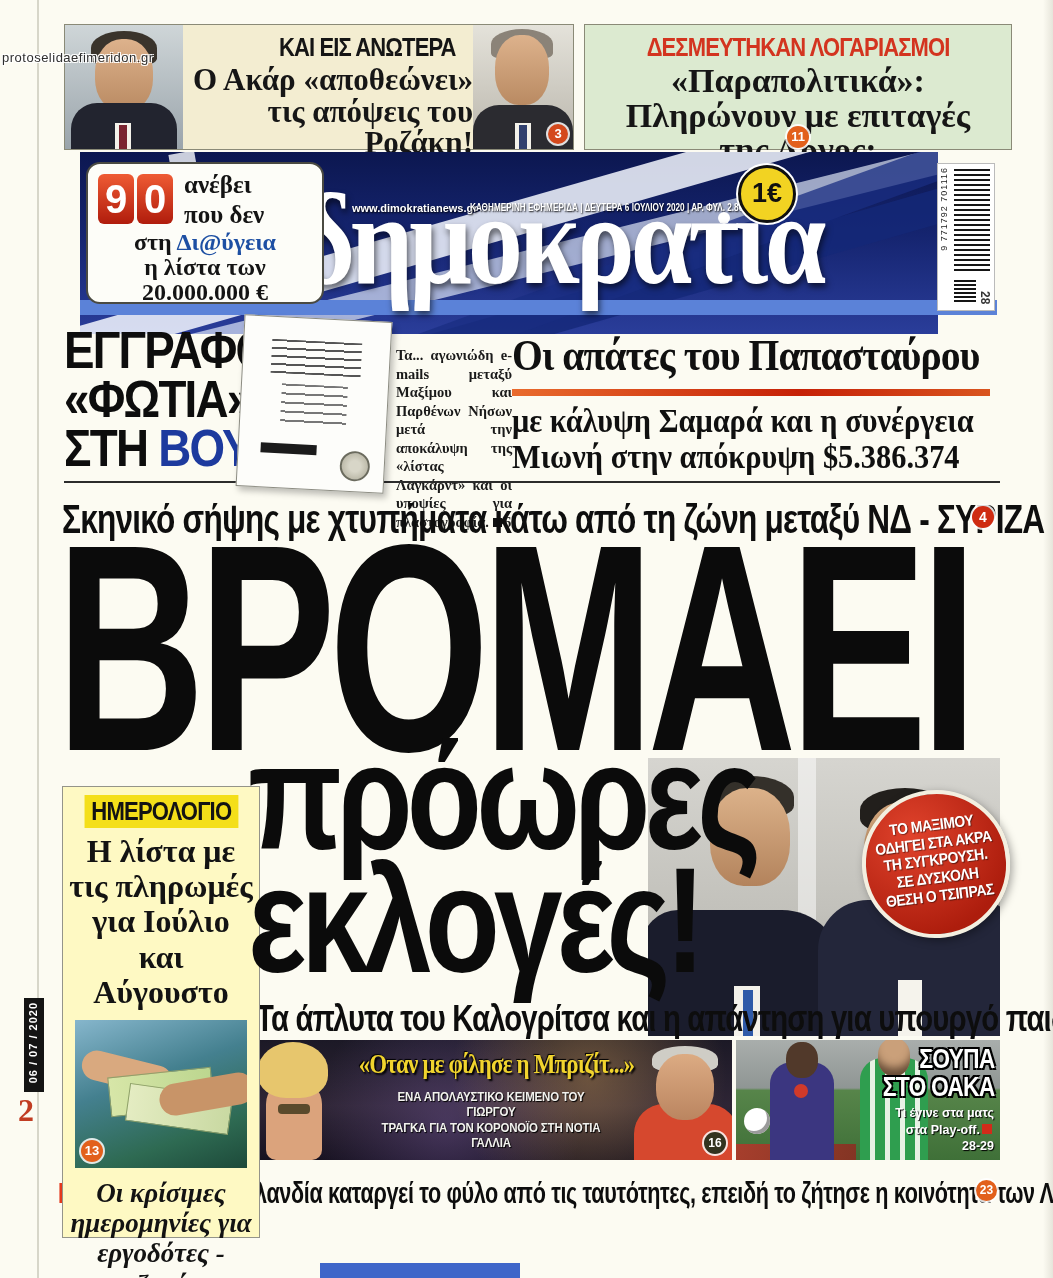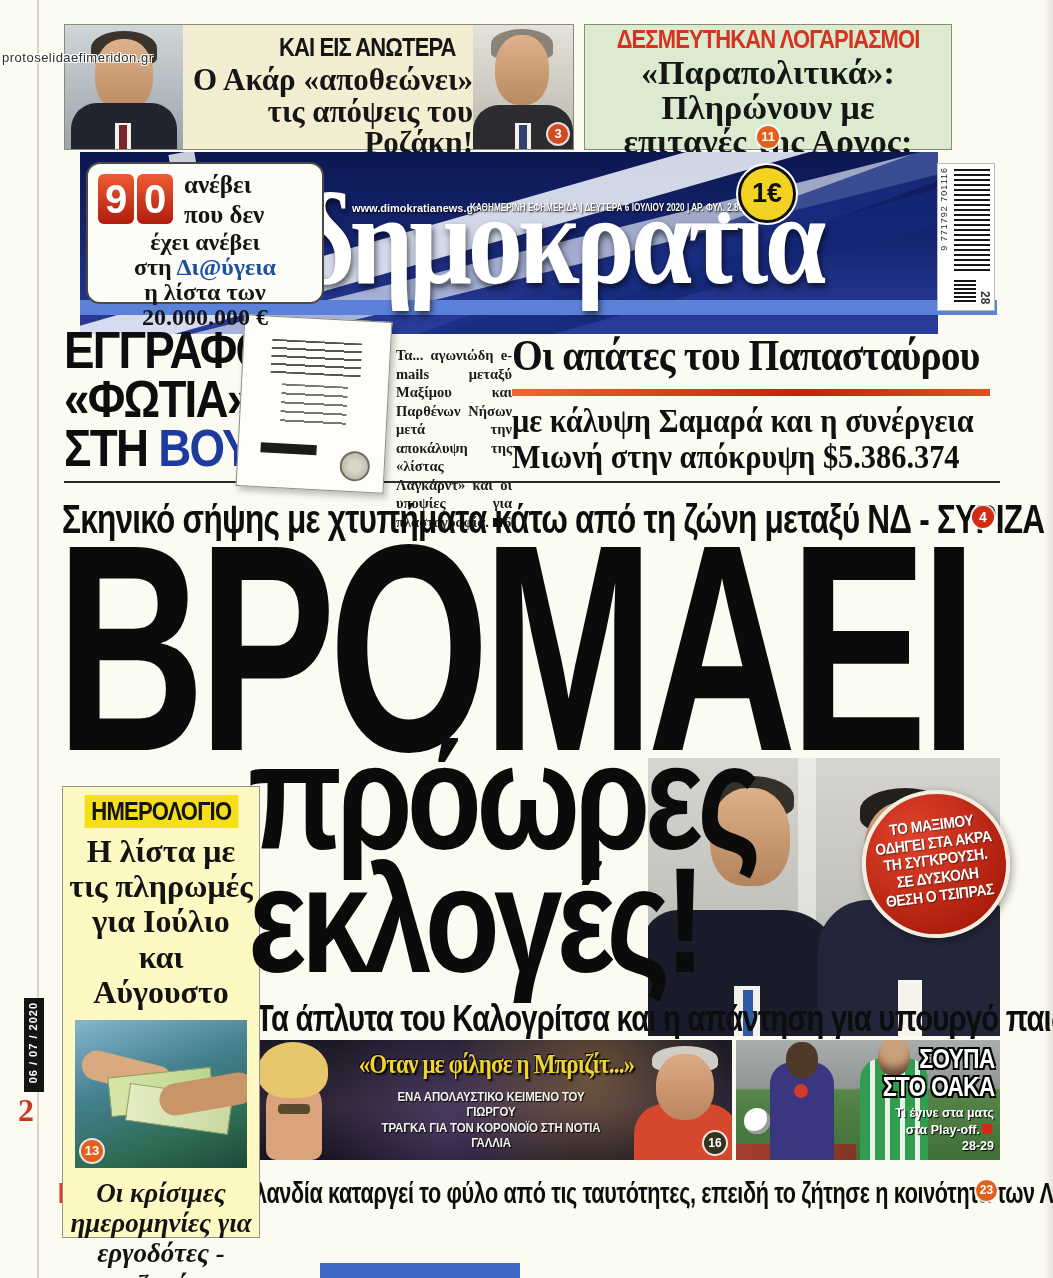--- a/index.html
+++ b/index.html
@@ -11,21 +11,21 @@
   .scan-edge { position:absolute; left:37px; top:0; width:2px; height:100%; background:rgba(170,168,150,.45); }
   .scan-right { position:absolute; right:0; top:0; width:10px; height:100%; background:linear-gradient(90deg, rgba(0,0,0,0), rgba(190,188,175,.35)); }
   .scan-bottom-blue { position:absolute; left:320px; top:1263px; width:200px; height:15px; background:#3f66c9; }
 
   .watermark { position:absolute; left:2px; top:50px; font-size:13px; font-weight:normal; color:#2e2e2e;
     text-shadow:-1px -1px 0 #fff,1px -1px 0 #fff,-1px 1px 0 #fff,1px 1px 0 #fff; letter-spacing:.5px; z-index:9; }
 
   
   .topbox { position:absolute; top:24px; height:126px; border:1px solid #8a8a77; }
   .topbox-left  { left:64px;  width:510px; background:#f3edd1; }
-  .topbox-right { left:584px; width:368px; background:#dcead0; text-align:center; padding-top:0; }
+  .topbox-right { left:584px; width:428px; background:#dcead0; text-align:center; padding-top:8px; }
   .tb-photo { position:absolute; top:0; height:100%; overflow:hidden; }
   .tb-photo-left  { left:0; width:118px; background:linear-gradient(180deg,#cfd6d8,#9aa4ab); }
   .tb-photo-right { right:0; width:100px; background:linear-gradient(180deg,#e4e2da,#b9b5ab); }
   .head { position:absolute; border-radius:46% 46% 44% 44%; background:linear-gradient(180deg,#ddb28c,#b98a62); }
   .hair { position:absolute; border-radius:50% 50% 20% 20%; background:#3a342c; }
   .suit { position:absolute; bottom:0; background:#22242f; border-radius:26px 26px 0 0; }
   .shirt { position:absolute; bottom:0; width:16px; height:26px; background:#f4f2ea; }
   .tie { position:absolute; bottom:0; width:8px; height:24px; background:#274a8c; }
   .tb-text-left { position:absolute; left:118px; right:100px; top:8px; text-align:right; }
   .kicker-sans { font-weight:bold; font-size:25px; letter-spacing:-1px; transform:scaleX(.88); transform-origin:center top; color:#151515; white-space:nowrap; }
@@ -246,21 +246,20 @@
 
     <div class="counter-box">
       <div class="digits">
         <span class="digit">9</span><span class="digit">0</span>
       </div>
       <div class="counter-top">
         <div>ανέβει</div>
         <div>που δεν</div>
       </div>
       <div class="counter-rest">
-        <div>έχει ανέβει</div>
         <div><span>στη </span><span class="diavgeia">Δι@ύγεια</span></div>
         <div>η λίστα των</div>
         <div>20.000.000 €</div>
       </div>
     </div>
 
     <div class="mast-site">www.dimokratianews.gr</div>
     <div class="mast-dateline">ΚΑΘΗΜΕΡΙΝΗ ΕΦΗΜΕΡΙΔΑ | ΔΕΥΤΕΡΑ 6 ΙΟΥΛΙΟΥ 2020 | ΑΡ. ΦΥΛ. 2.807</div>
     <div class="mast-dot"></div>
     <div class="price-circle">1€</div>

